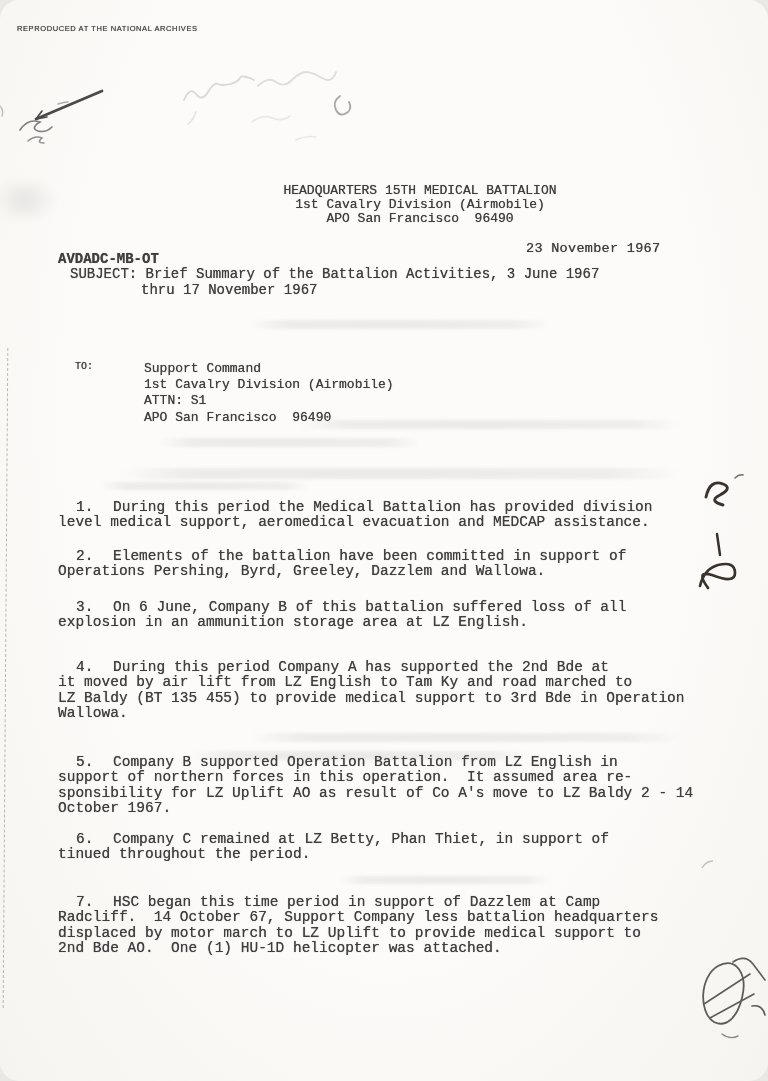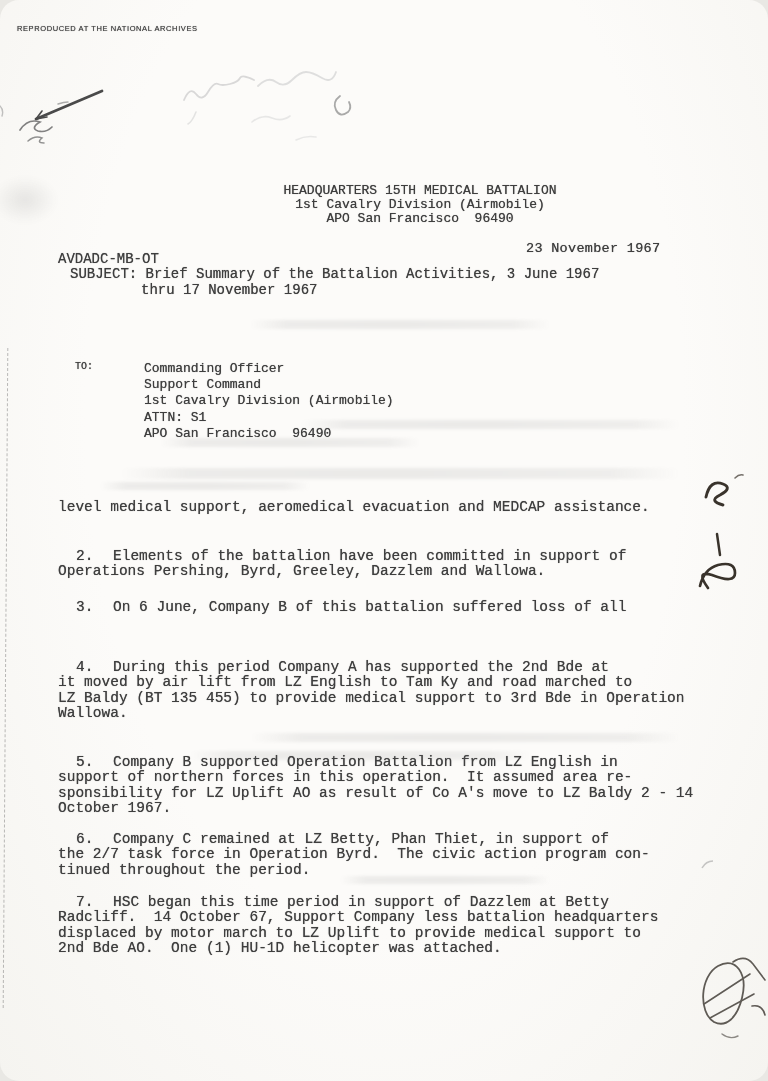--- a/index.html
+++ b/index.html
@@ -9,21 +9,21 @@
   .page{position:relative;width:768px;height:1081px;
         background:radial-gradient(ellipse at 50% 38%, #fcfbf9 55%, #f5f4f0 100%);
         overflow:hidden;border-radius:19px;}
   .t{white-space:pre;color:#3e3e3e;text-shadow:0 0 .7px rgba(62,62,62,.85);}
   .archive-stamp{position:absolute;left:17px;top:24px;
       font-family:"Liberation Sans",sans-serif;font-size:7.5px;letter-spacing:.6px;
       color:#4a4a4a;white-space:pre;}
   .letterhead{position:absolute;left:0;top:184px;width:768px;text-align:center;
       font-size:13px;line-height:13.8px;color:#343434;padding-left:36px;}
   .date{position:absolute;left:526px;top:241px;font-size:13.5px;letter-spacing:.3px;}
-  .office-symbol{position:absolute;left:58px;top:251px;font-size:14px;}
+  .office-symbol{position:absolute;left:58px;top:251px;font-size:14px;font-weight:bold;}
   .subject{position:absolute;left:70px;top:266px;font-size:14px;line-height:16px;}
   .subject .cont{margin-left:71px;}
   .to-label{position:absolute;left:75px;top:361px;font-size:10px;}
   .to-lines{position:absolute;left:144px;top:361px;font-size:13px;line-height:16.2px;}
   .doc-body{position:absolute;left:58px;top:0;width:668px;font-size:14.5px;}
   .para{position:absolute;left:0;width:668px;line-height:15.4px;}
   .pnum{display:inline-block;margin-left:18px;width:37px;}
   
   .smudge{position:absolute;opacity:.11;filter:blur(1.4px);
       background:linear-gradient(90deg,transparent,#777 12%,#666 50%,#888 88%,transparent);}
@@ -49,64 +49,64 @@
   <div class="date t">23 November 1967</div>
   <div class="office-symbol t">AVDADC-MB-OT</div>
 
   <div class="subject">
     <div class="t">SUBJECT: Brief Summary of the Battalion Activities, 3 June 1967</div>
     <div class="t cont">thru 17 November 1967</div>
   </div>
 
   <div class="to-label t">TO:</div>
   <div class="to-lines">
-    <div class="t">Commanding Officer</div>
     <div class="t">Support Command</div>
     <div class="t">1st Cavalry Division (Airmobile)</div>
     <div class="t">ATTN: S1</div>
     <div class="t">APO San Francisco  96490</div>
   </div>
 
   <div class="doc-body">
 
     <div class="para" style="top:500px">
+      <div class="t"><span class="pnum">1.</span><span>During this period the Medical Battalion has provided division</span></div>
       <div class="t">level medical support, aeromedical evacuation and MEDCAP assistance.</div>
     </div>
 
     <div class="para" style="top:549px">
       <div class="t"><span class="pnum">2.</span><span>Elements of the battalion have been committed in support of</span></div>
       <div class="t">Operations Pershing, Byrd, Greeley, Dazzlem and Wallowa.</div>
     </div>
 
     <div class="para" style="top:600px">
       <div class="t"><span class="pnum">3.</span><span>On 6 June, Company B of this battalion suffered loss of all</span></div>
+      <div class="t">explosion in an ammunition storage area at LZ English.</div>
     </div>
 
     <div class="para" style="top:660px">
       <div class="t"><span class="pnum">4.</span><span>During this period Company A has supported the 2nd Bde at</span></div>
       <div class="t">it moved by air lift from LZ English to Tam Ky and road marched to</div>
       <div class="t">LZ Baldy (BT 135 455) to provide medical support to 3rd Bde in Operation</div>
       <div class="t">Wallowa.</div>
     </div>
 
     <div class="para" style="top:755px">
       <div class="t"><span class="pnum">5.</span><span>Company B supported Operation Battalion from LZ English in</span></div>
       <div class="t">support of northern forces in this operation.  It assumed area re-</div>
       <div class="t">sponsibility for LZ Uplift AO as result of Co A's move to LZ Baldy 2 - 14</div>
       <div class="t">October 1967.</div>
     </div>
 
     <div class="para" style="top:832px">
       <div class="t"><span class="pnum">6.</span><span>Company C remained at LZ Betty, Phan Thiet, in support of</span></div>
-      <div class="t">the 2/7 task force in Operation Byrd.  The civic action program con-</div>
       <div class="t">tinued throughout the period.</div>
     </div>
 
     <div class="para" style="top:895px">
-      <div class="t"><span class="pnum">7.</span><span>HSC began this time period in support of Dazzlem at Betty</span></div>
+      <div class="t"><span class="pnum">7.</span><span>HSC began this time period in support of Dazzlem at Camp</span></div>
       <div class="t">Radcliff.  14 October 67, Support Company less battalion headquarters</div>
       <div class="t">displaced by motor march to LZ Uplift to provide medical support to</div>
       <div class="t">2nd Bde AO.  One (1) HU-1D helicopter was attached.</div>
     </div>
   </div>
 
   <div class="corner-smudge"></div>
   <div class="smudge" style="left:250px;top:320px;width:300px;height:9px"></div>
   <div class="smudge" style="left:300px;top:420px;width:380px;height:9px"></div>
   <div class="smudge" style="left:160px;top:438px;width:260px;height:9px"></div>

